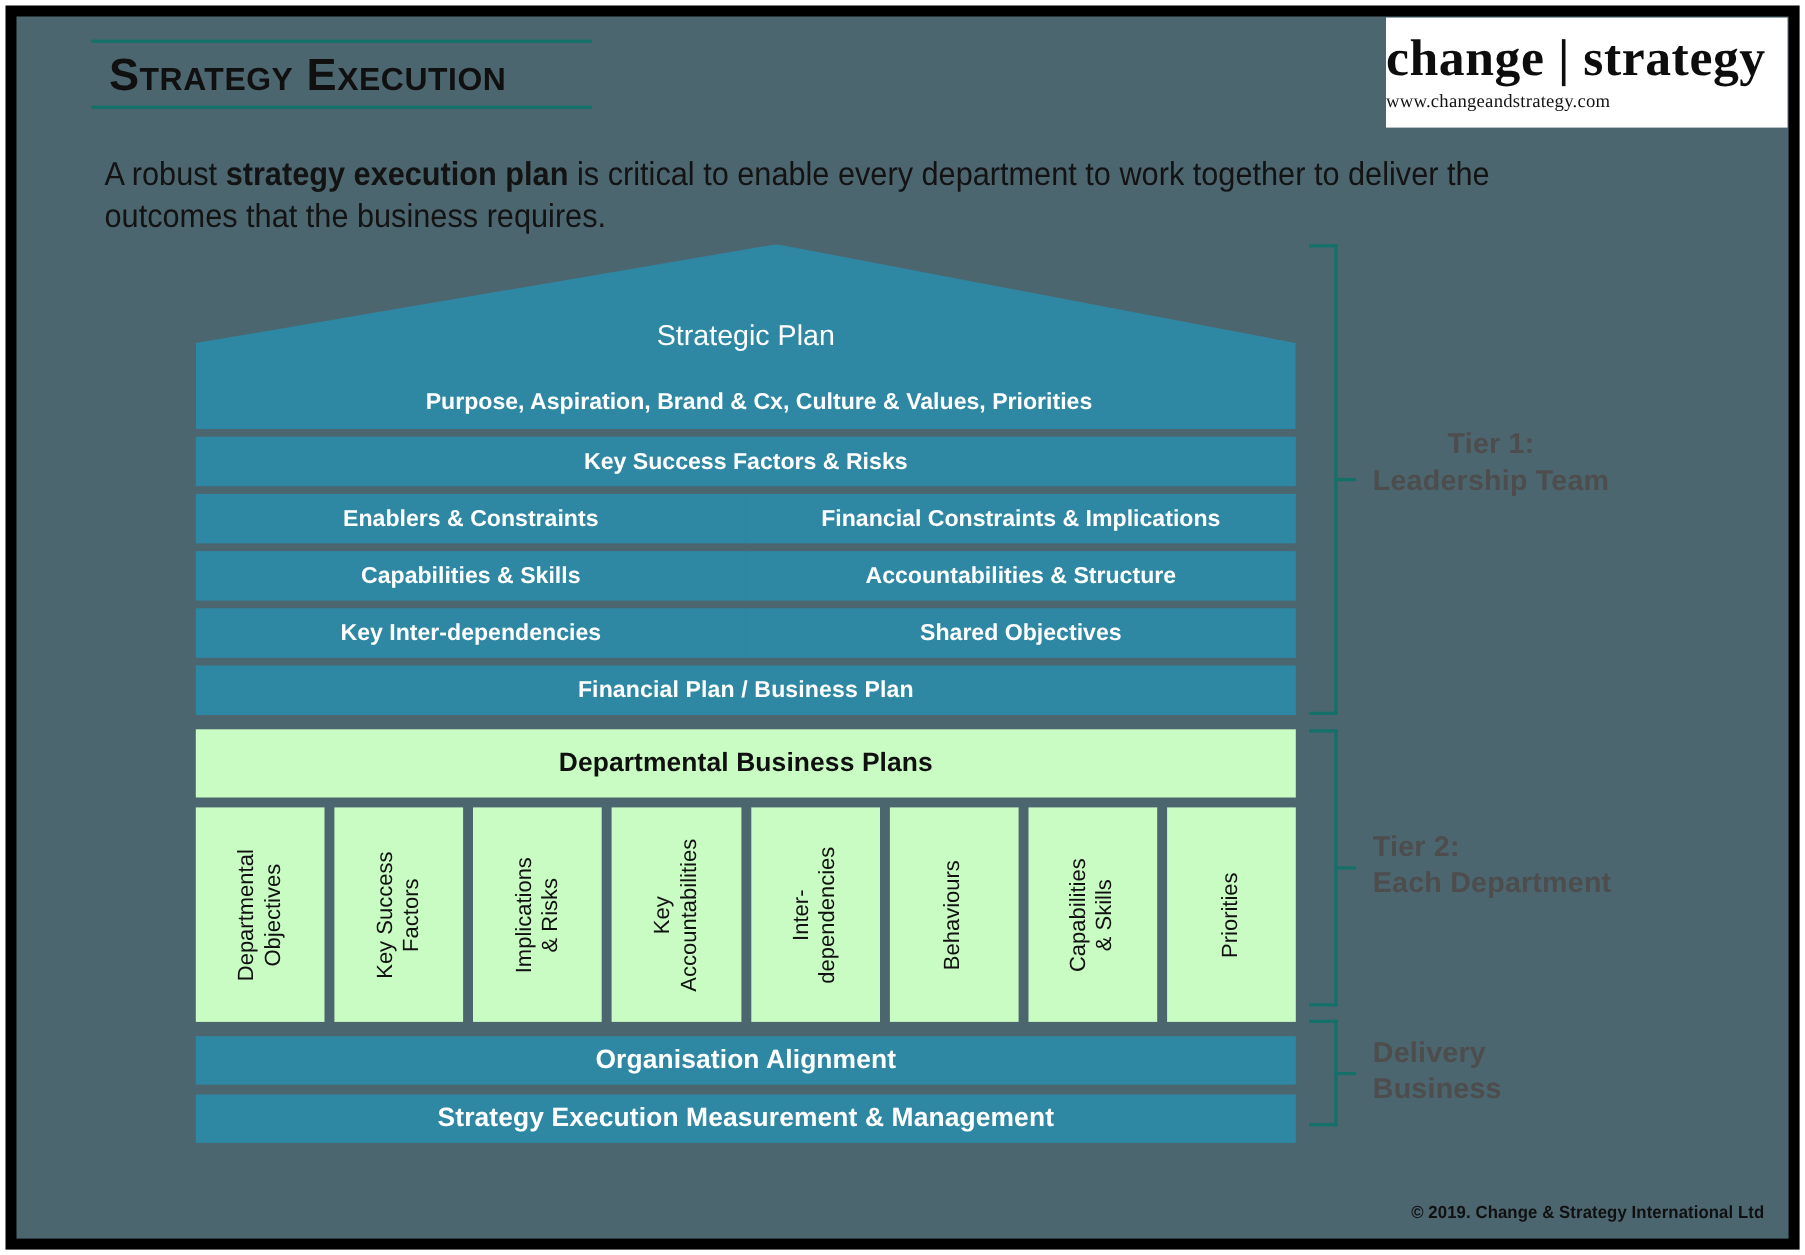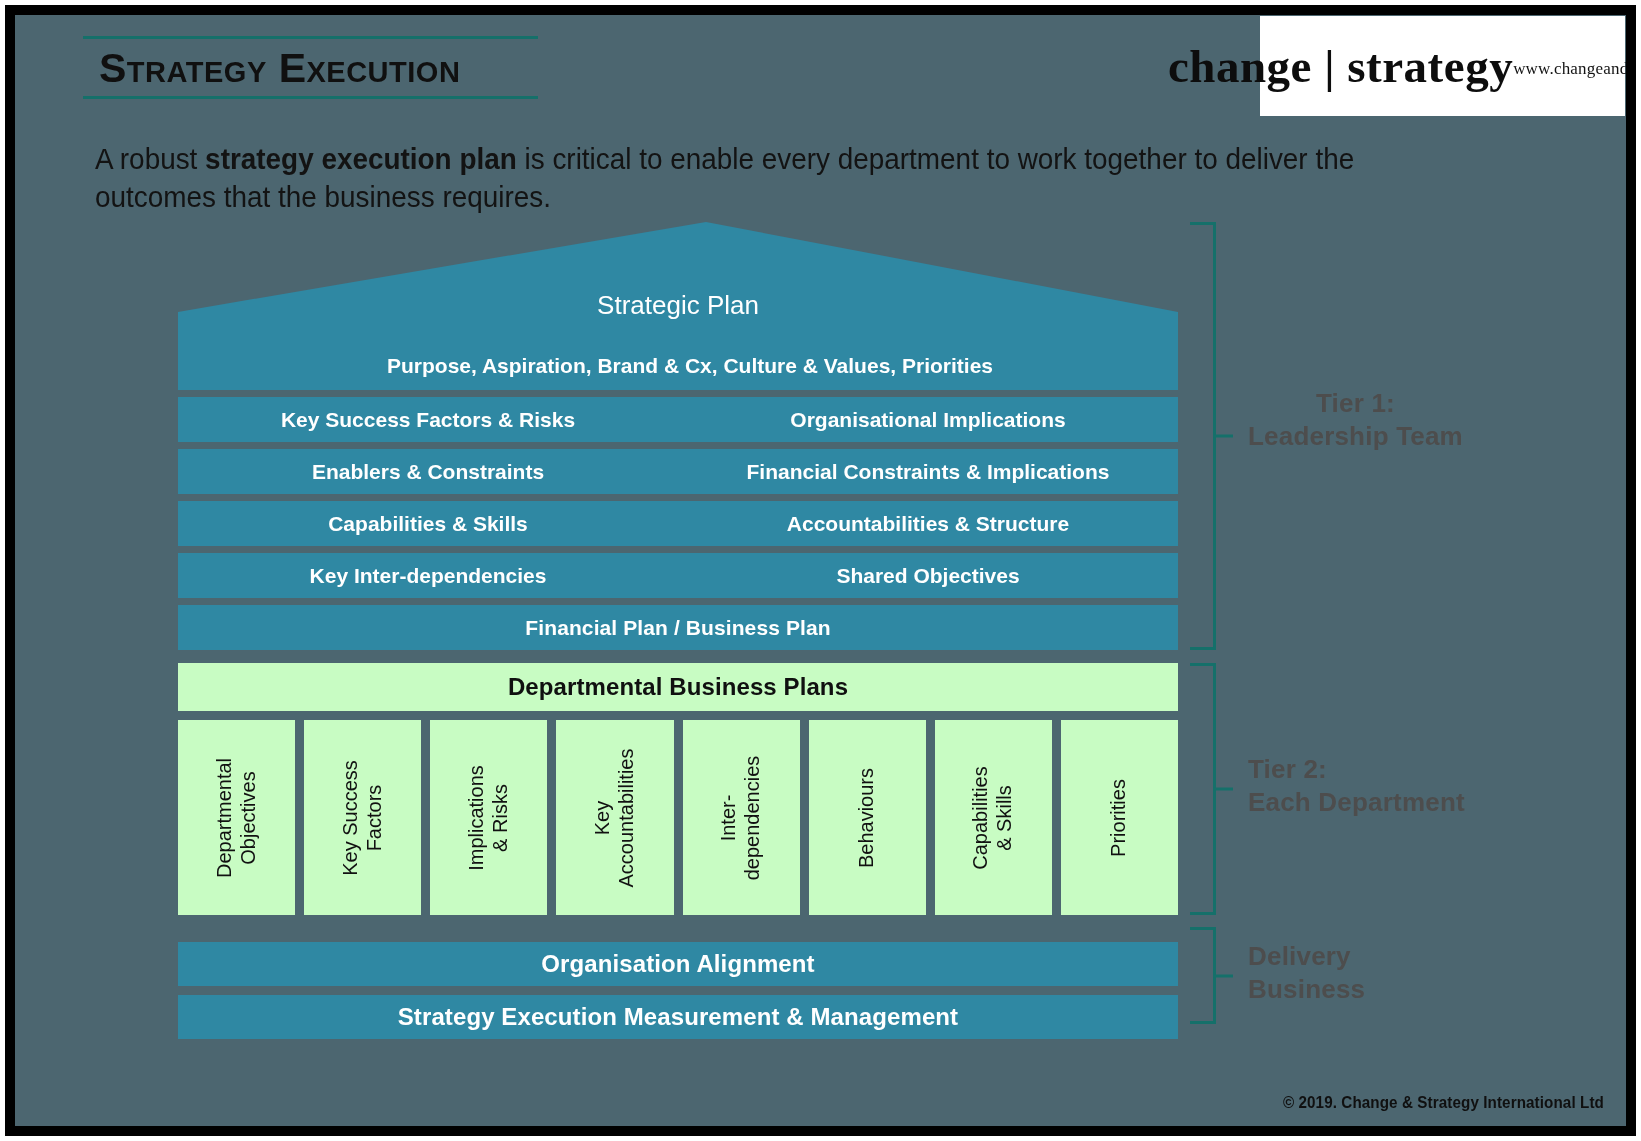--- a/index.html
+++ b/index.html
@@ -54,21 +54,22 @@
     text-transform:none;
   }
 
   #logo-box{
     position:absolute;
     right:1px; top:1px;
     width:365px;
     height:100px;
     background:#ffffff;
     display:flex;
-    align-items:center;
+    flex-direction:column;
+    align-items:flex-start;
     justify-content:center;
   }
   #logo-word{
     font-family:"Liberation Serif", serif;
     font-weight:bold;
     font-size:47px;
     color:#0d0d0d;
     line-height:1;
     letter-spacing:0.5px;
     white-space:nowrap;
@@ -160,21 +161,21 @@
   }
   .wide{
     margin-top:7px;
     height:45px;
     font-size:21px;
   }
   #fin-plan{margin-top:7px;}
 
   #dept-header{
     margin-top:13px;
-    height:48px;
+    height:62px;
     font-size:24px;
   }
 
   #cols{
     display:flex;
     width:1000px;
     gap:9px;
     margin-top:9px;
     height:195px;
   }
@@ -190,21 +191,21 @@
     top:50%;
     transform:translate(-50%,-50%) rotate(-90deg);
     white-space:pre;
     font-size:20px;
     line-height:1.18;
     color:#111111;
     text-align:center;
     font-weight:normal;
   }
 
-  #org-align{margin-top:27px;height:44px;font-size:24px;}
+  #org-align{margin-top:13px;height:44px;font-size:24px;}
   #measure{margin-top:9px;height:44px;font-size:24px;}
 
   
   .bracket{
     position:absolute;
     width:26px;
     border:3px solid #15706a;
     border-left:none;
     box-sizing:border-box;
   }
@@ -267,21 +268,20 @@
       <div id="diagram">
 
         <div id="roof">
           <div id="roof-title">Strategic Plan</div>
           <div id="roof-sub">Purpose, Aspiration, Brand &amp; Cx, Culture &amp; Values, Priorities</div>
         </div>
 
         <div id="tier1-rows">
             <div class="row2">
               <div class="cell">Key Success Factors &amp; Risks</div>
-              <div class="cell">Organisational Implications</div>
             </div>
             <div class="row2">
               <div class="cell">Enablers &amp; Constraints</div>
               <div class="cell">Financial Constraints &amp; Implications</div>
             </div>
             <div class="row2">
               <div class="cell">Capabilities &amp; Skills</div>
               <div class="cell">Accountabilities &amp; Structure</div>
             </div>
             <div class="row2">

